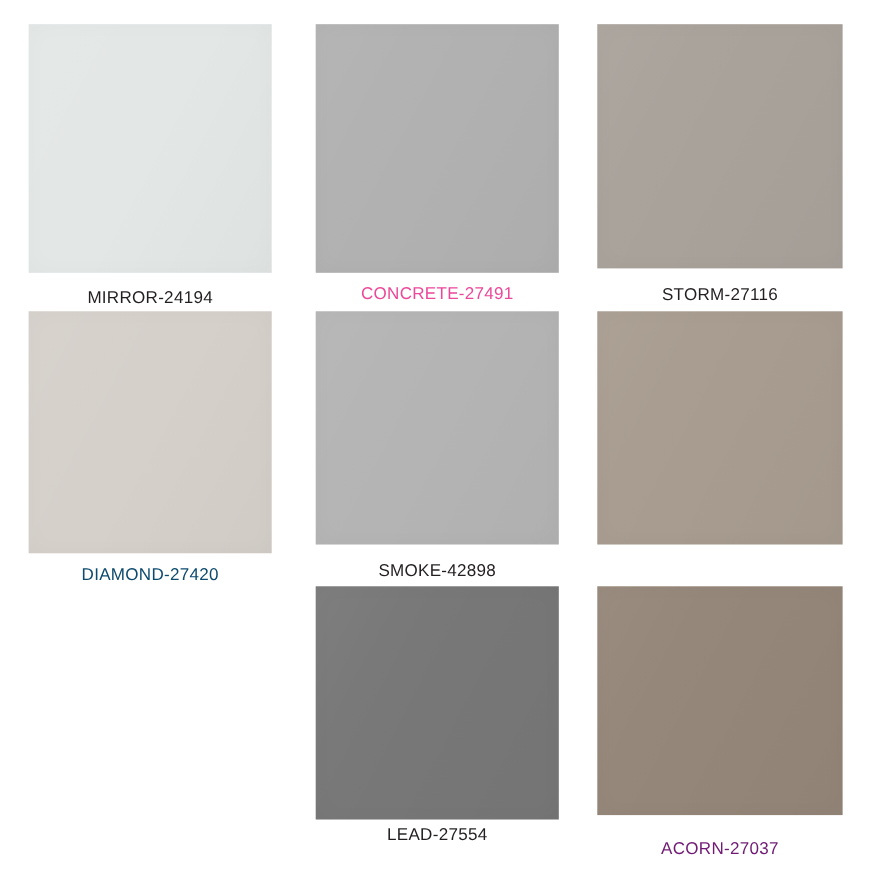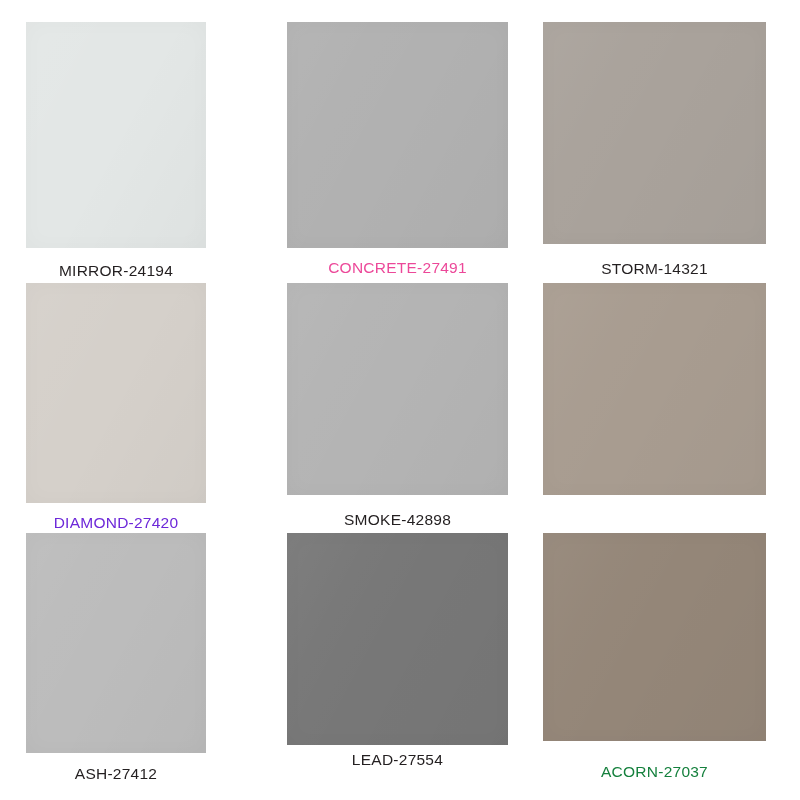--- a/index.html
+++ b/index.html
@@ -67,21 +67,21 @@
     text-align: center;
     color: #231f20;
     font-family: "Liberation Sans", sans-serif;
     font-size: 15.5px;
     font-weight: 400;
     letter-spacing: 0.25px;
     white-space: nowrap;
   }
 
   
-  .col-0 { left: 26px;  width: 180px; }
+  .col-0 { left: 26px;  width: 221px; }
   .col-1 { left: 287px; width: 221px; }
   .col-2 { left: 543px; width: 223px; }
 
   
   .row-0 { top: 22px; }
   .row-1 { top: 283px; }
   .row-2 { top: 533px; }
 
   .row-0 .swatch-chip { height: 226px; }
   .row-1 .swatch-chip { height: 220px; }
@@ -116,46 +116,42 @@
       <span class="swatch-label" style="color: rgb(35, 31, 32);">MIRROR-24194</span>
     </div>
 
     <div class="swatch-cell col-1 row-0">
       <div class="swatch-chip" style="background-color: rgb(177, 177, 177);"></div>
       <span class="swatch-label" style="color: #ec4899;">CONCRETE-27491</span>
     </div>
 
     <div class="swatch-cell col-2 row-0">
       <div class="swatch-chip" style="background-color: rgb(169, 162, 155);"></div>
-      <span class="swatch-label" style="color: rgb(35, 31, 32);">STORM-14321</span>
+      <span class="swatch-label" style="color: rgb(35, 31, 32);">STORM-27116</span>
     </div>
 
     <div class="swatch-cell col-0 row-1">
       <div class="swatch-chip" style="background-color: rgb(213, 208, 202);"></div>
-      <span class="swatch-label" style="color: #6d28d9;">DIAMOND-27420</span>
+      <span class="swatch-label" style="color: #0c4a6e;">DIAMOND-27420</span>
     </div>
 
     <div class="swatch-cell col-1 row-1">
       <div class="swatch-chip" style="background-color: rgb(180, 180, 180);"></div>
       <span class="swatch-label" style="color: rgb(35, 31, 32);">SMOKE-42898</span>
     </div>
 
     <div class="swatch-cell col-2 row-1">
       <div class="swatch-chip" style="background-color: rgb(168, 156, 144);"></div>
     </div>
 
-    <div class="swatch-cell col-0 row-2">
-      <div class="swatch-chip" style="background-color: rgb(188, 188, 188);"></div>
-      <span class="swatch-label" style="color: rgb(35, 31, 32);">ASH-27412</span>
-    </div>
 
     <div class="swatch-cell col-1 row-2">
       <div class="swatch-chip" style="background-color: rgb(119, 119, 119);"></div>
       <span class="swatch-label" style="color: rgb(35, 31, 32);">LEAD-27554</span>
     </div>
 
     <div class="swatch-cell col-2 row-2">
       <div class="swatch-chip" style="background-color: rgb(148, 134, 120);"></div>
-      <span class="swatch-label" style="color: #15803d;">ACORN-27037</span>
+      <span class="swatch-label" style="color: #701a75;">ACORN-27037</span>
     </div>
 
   </div>
 </div>
 
 </body></html>

